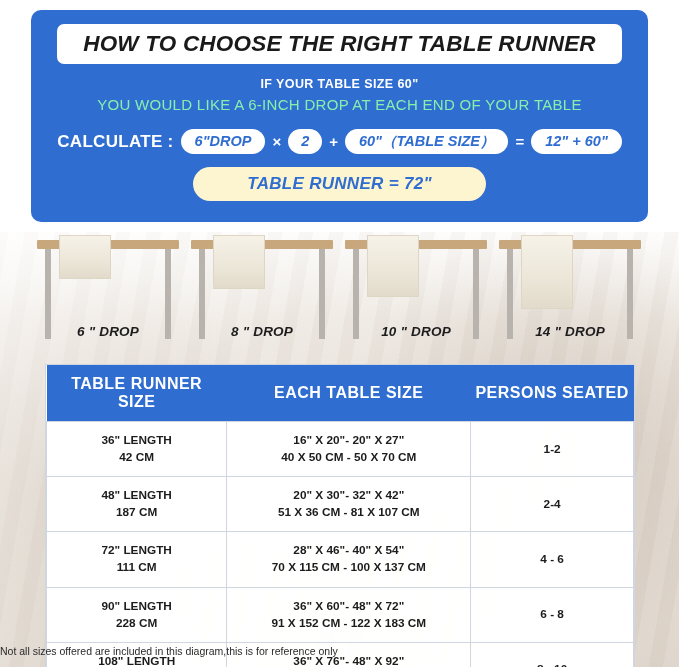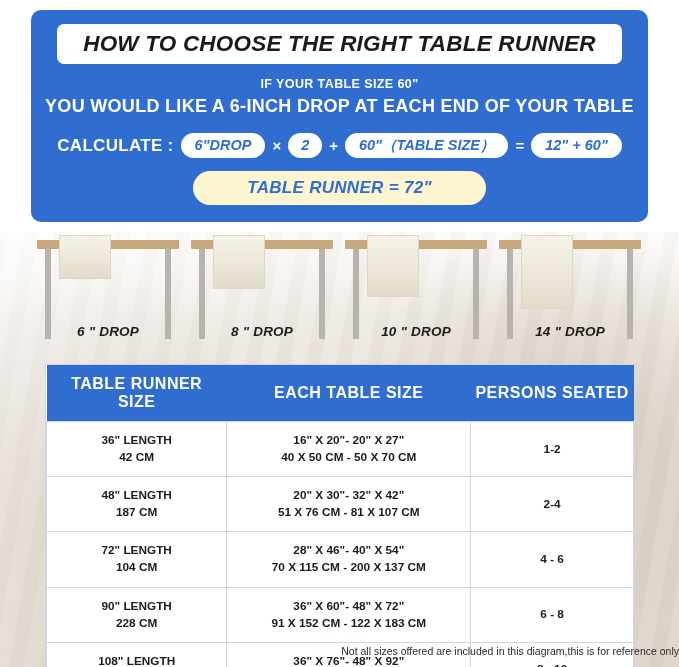--- a/index.html
+++ b/index.html
@@ -76,23 +76,23 @@
   .sub1 {
     text-align: center;
     color: #ffffff;
     font-size: 12.5px;
     font-weight: bold;
     letter-spacing: 0.4px;
     margin-top: 13px;
   }
   .sub2 {
     text-align: center;
-    color: #ffffff;
-    font-size: 18px;
-    font-weight: bold;
+    color: #86efac;
+    font-size: 15px;
+    font-weight: normal;
     letter-spacing: 0.3px;
     margin-top: 5px;
   }
   .calc-row {
     display: flex;
     align-items: center;
     justify-content: center;
     margin-top: 16px;
     gap: 7px;
   }
@@ -222,21 +222,21 @@
     white-space: nowrap;
   }
   .size-table td.col1 { width: 182px; }
   .size-table td.col2 { width: 244px; }
   .size-table td.col3 { width: 162px; margin-left: 21px; }
   .footnote {
     position: absolute;
     left: 0;
     top: 645px;
     width: 679px;
-    text-align: right;
+    text-align: left;
     font-size: 10.5px;
     color: #2a2a2a;
   }
 </style>
 </head>
 <body>
 
 <div class="page">
   <div class="bg-photo"></div>
   <div class="white-veil"></div>
@@ -320,32 +320,32 @@
         </td>
         <td class="col3">1-2</td>
       </tr>
       <tr>
         <td class="col1">
           <span>48" LENGTH</span><br>
           <span>187 CM</span>
         </td>
         <td class="col2">
           <span>20" X 30"- 32" X 42"</span><br>
-          <span>51 X 76 CM - 81 X 107 CM</span>
+          <span>51 X 36 CM - 81 X 107 CM</span>
         </td>
         <td class="col3">2-4</td>
       </tr>
       <tr>
         <td class="col1">
           <span>72" LENGTH</span><br>
-          <span>104 CM</span>
+          <span>111 CM</span>
         </td>
         <td class="col2">
           <span>28" X 46"- 40" X 54"</span><br>
-          <span>70 X 115 CM - 200 X 137 CM</span>
+          <span>70 X 115 CM - 100 X 137 CM</span>
         </td>
         <td class="col3">4 - 6</td>
       </tr>
       <tr>
         <td class="col1">
           <span>90" LENGTH</span><br>
           <span>228 CM</span>
         </td>
         <td class="col2">
           <span>36" X 60"- 48" X 72"</span><br>

